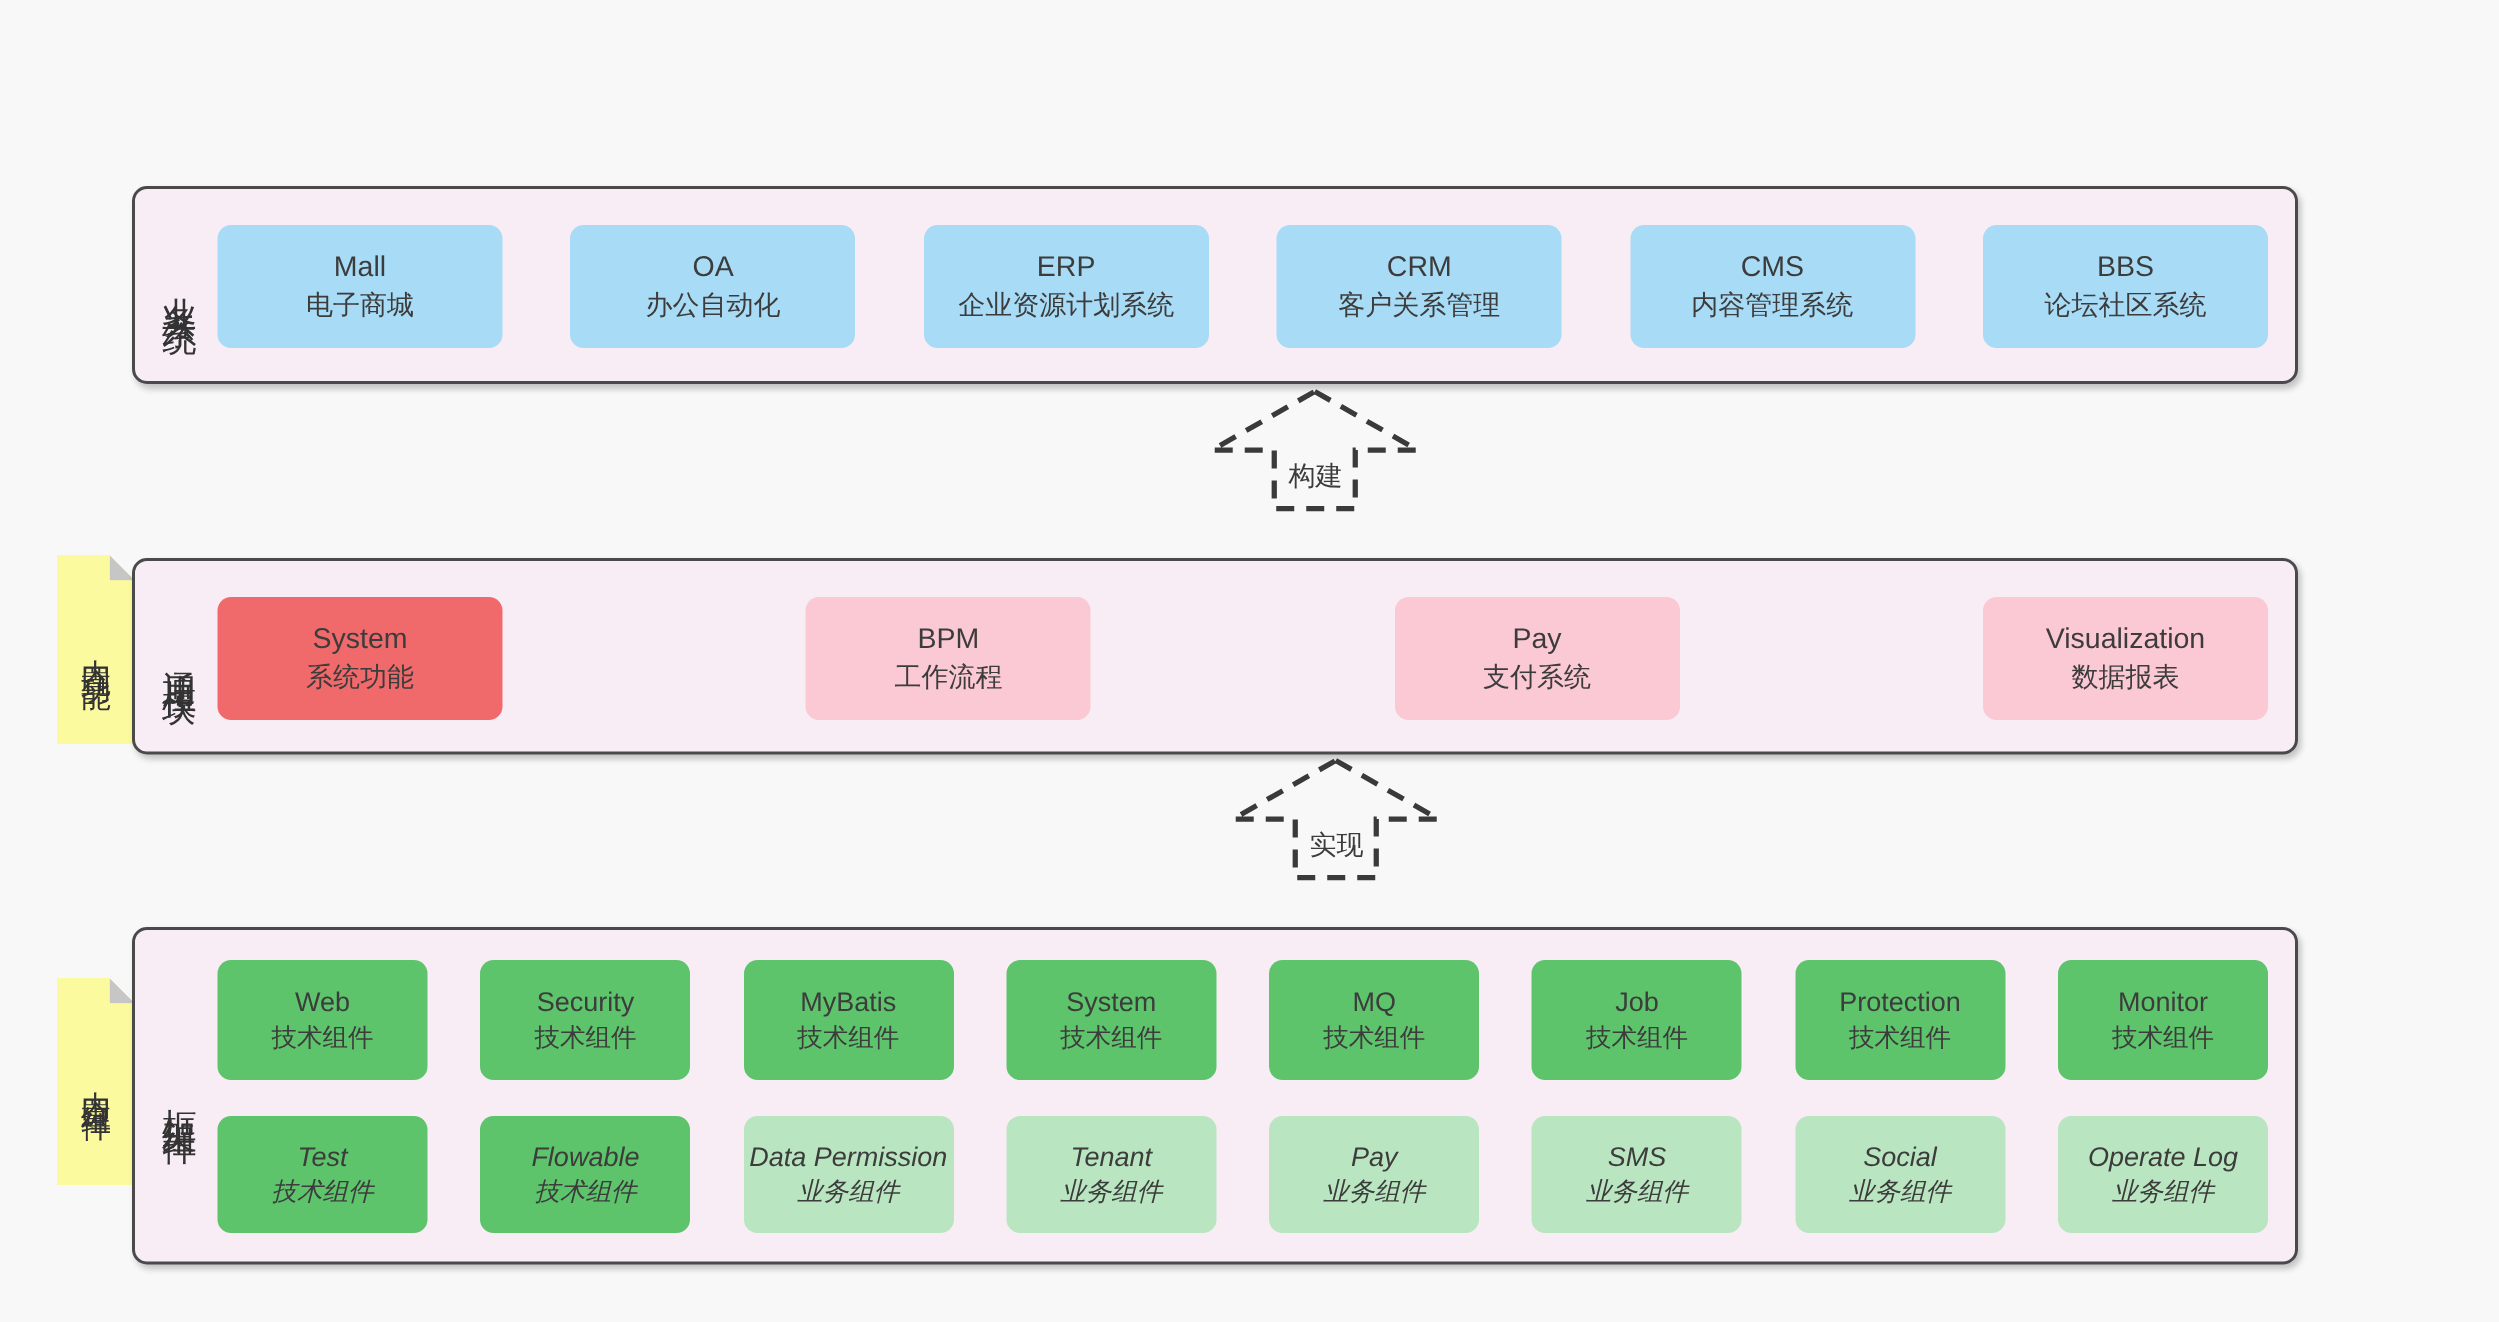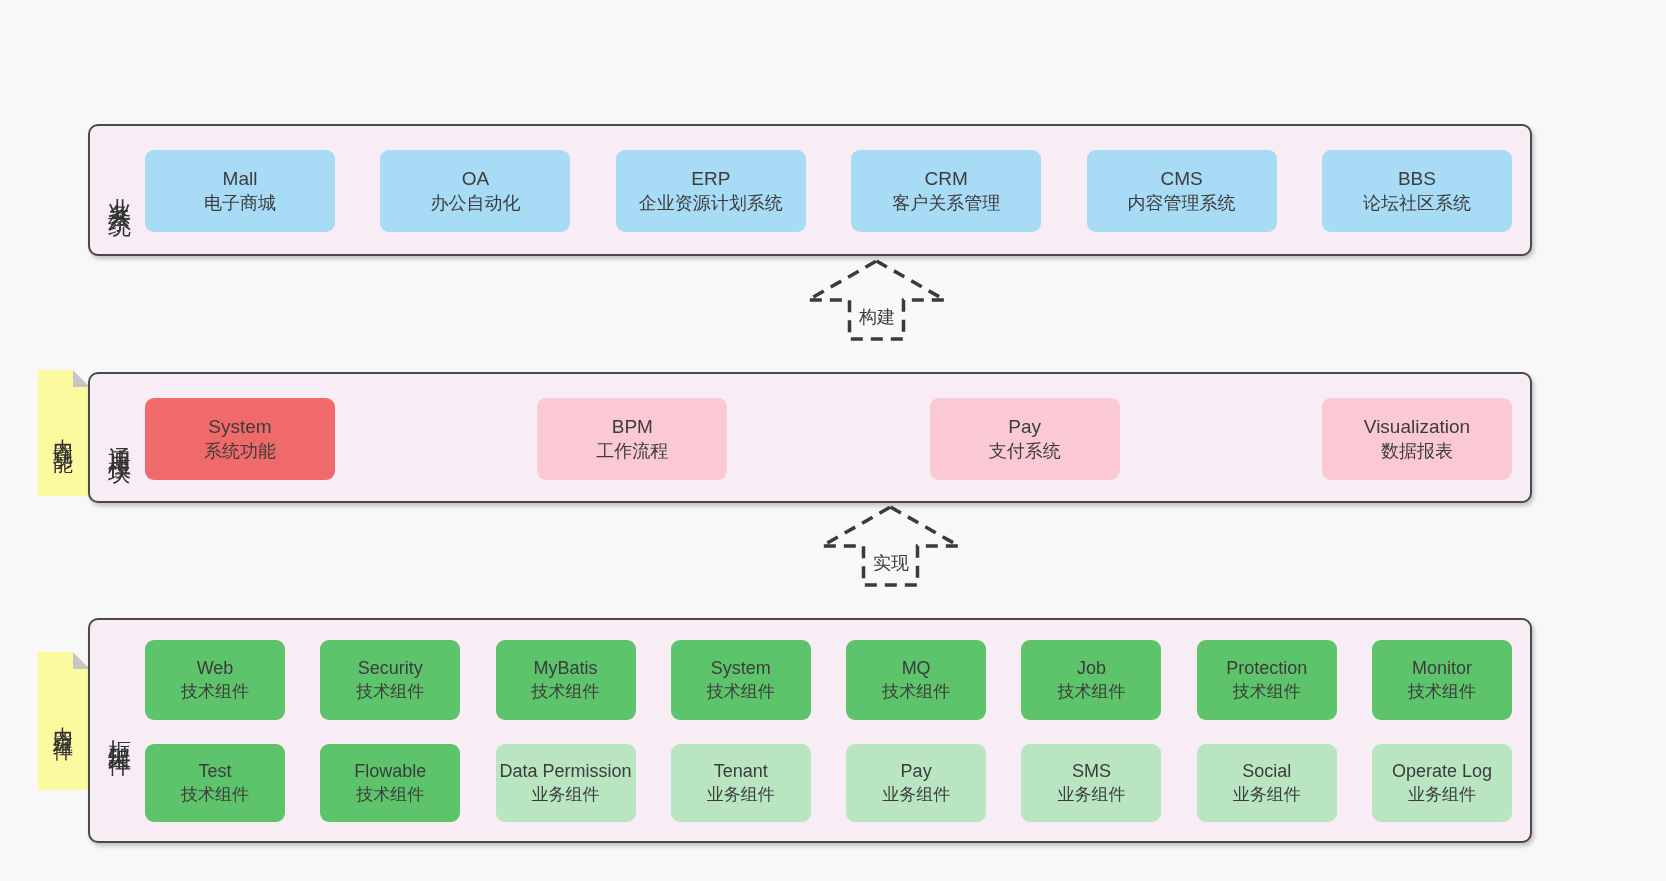--- a/index.html
+++ b/index.html
@@ -44,21 +44,21 @@
   .row2 { top:124px; }
 
   .box {
     border-radius:9px;
     display:flex; flex-direction:column;
     align-items:center; justify-content:center;
     text-align:center;
   }
   .w6 { width:190px; height:82px; }
   .w8 { width:140px; height:80px; }
-  .row2 .w8 { height:78px; }
+  .row2 .w8 { height:78px;font-style:italic; }
 
   .box-name { font-size:19px; line-height:24px; }
   .box-desc { font-size:18px; line-height:24px; }
   .w8 .box-name { font-size:18px; line-height:23px; }
   .w8 .box-desc { font-size:17px; line-height:23px; }
 
   .blue        { background:#a8dbf5; }
   .red         { background:#f16a6b; }
   .pink        { background:#fbc9d4; }
   .green       { background:#5dc46c; }

